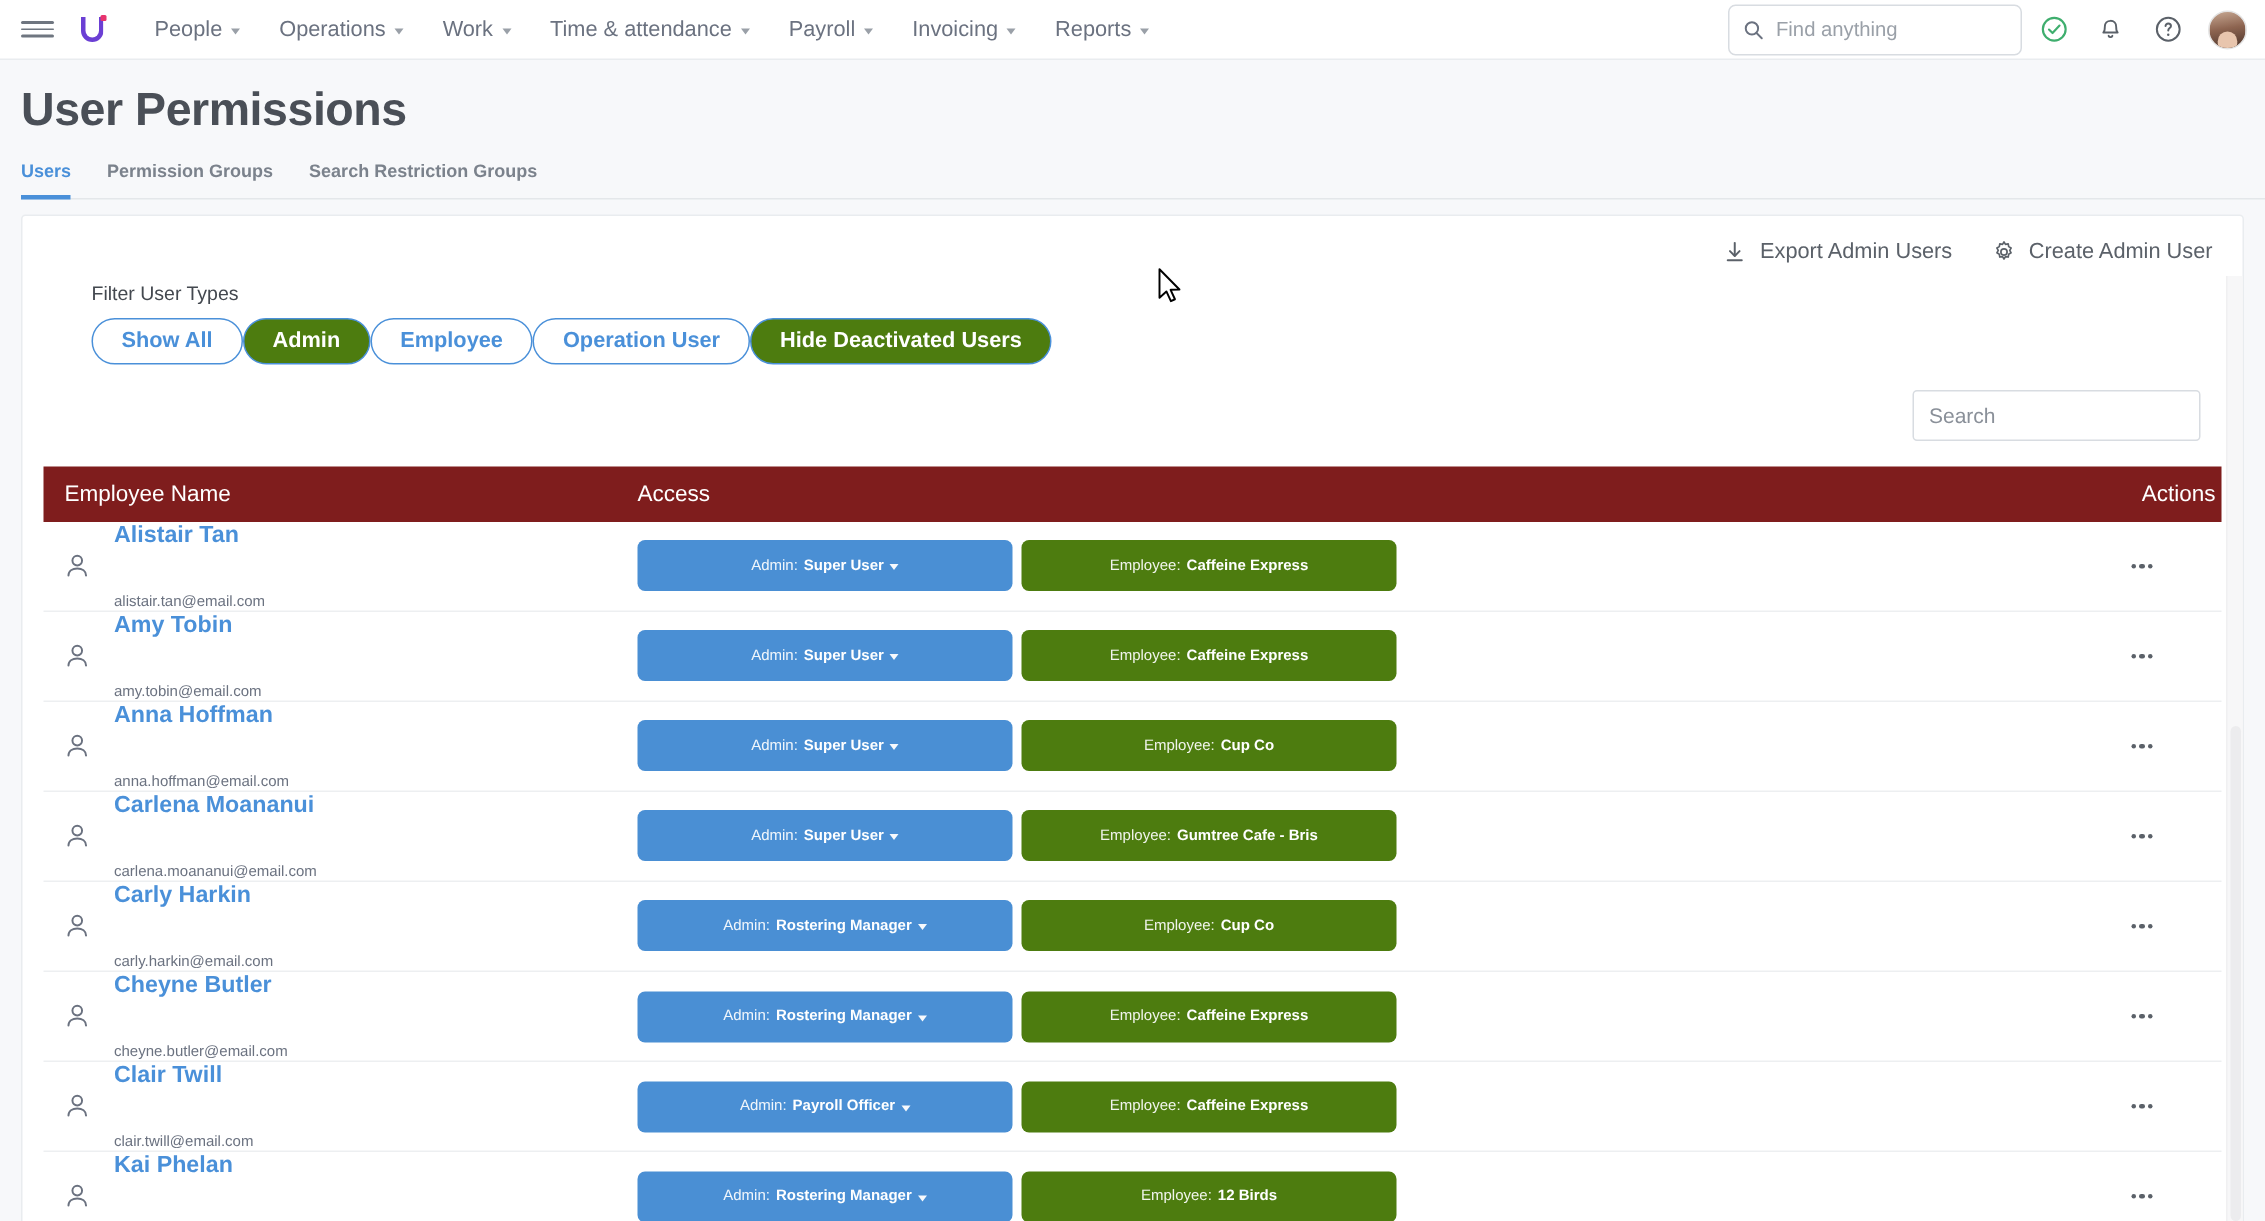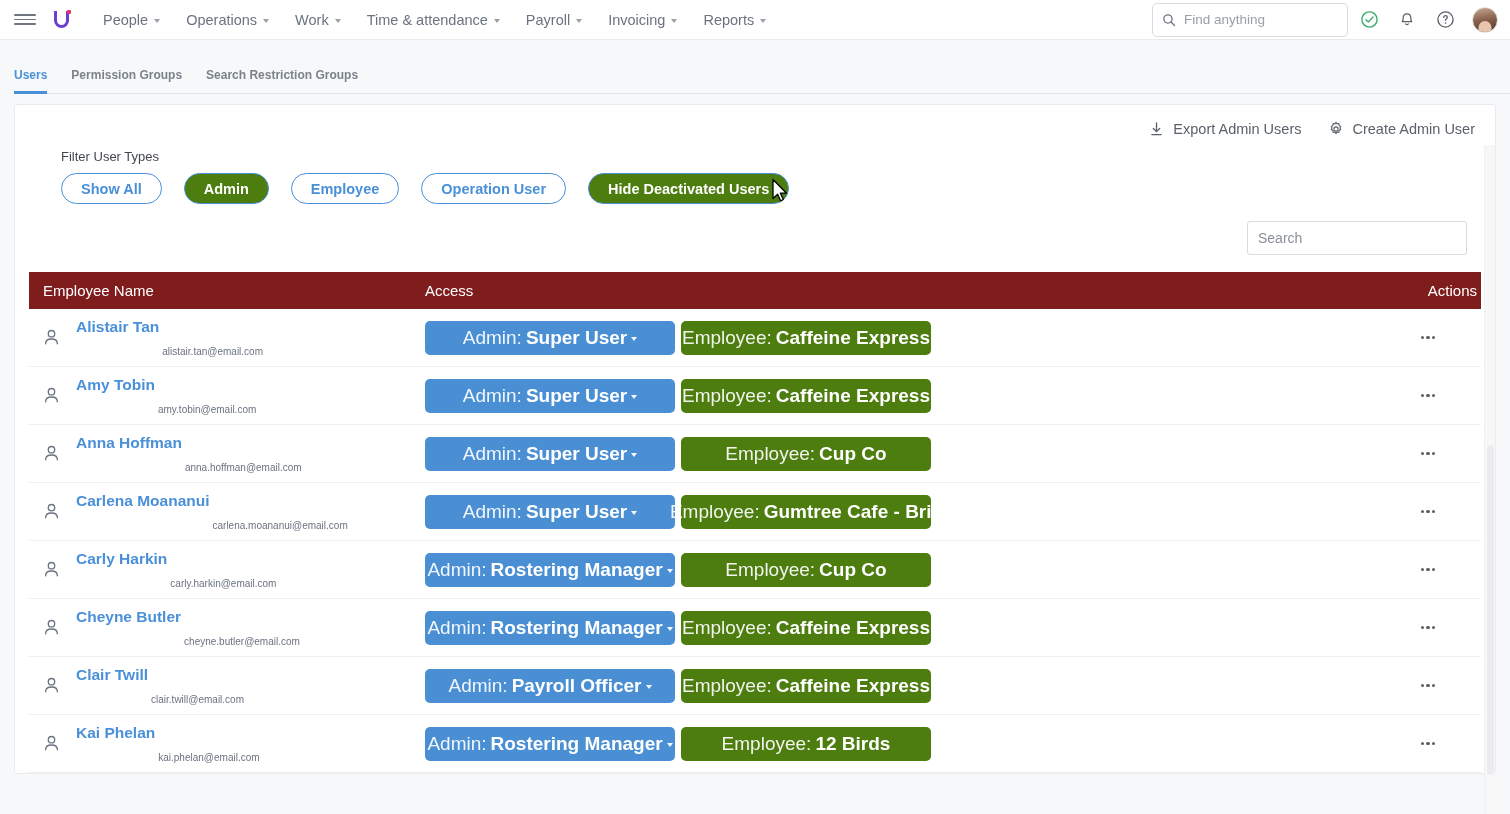--- a/index.html
+++ b/index.html
@@ -111,33 +111,33 @@
     padding: 16px 20px 0 0;
   }
   .card-action {
     display: flex; align-items: center; gap: 9px;
     font-size: 14.5px; color: #5b6169; cursor: pointer;
   }
   .filter-label {
     font-size: 13px; color: #43484f;
     margin: 12px 0 0 46px;
   }
-  .pills { display: flex; gap: 22px; margin: 9px 0 0 46px; align-items: center; }
+  .pills { display: flex; gap: 0; margin: 9px 0 0 46px; align-items: center; }
   .pill {
     height: 31px; border-radius: 16px;
     display: flex; align-items: center; justify-content: center;
     padding: 0 19px; font-size: 14.5px; font-weight: 700;
     cursor: pointer; white-space: nowrap;
     border: 1.4px solid #4a90d9; color: #4a90d9; background: #fff;
   }
   .pill.active { background: #4d7c0f; color: #fff; }
 
   .search-row { display: flex; justify-content: flex-end; padding: 17px 28px 0 0; }
   .search-input {
-    width: 220px; height: 32px;
+    width: 192px; height: 32px;
     border: 1px solid #d8dce1; border-radius: 3px;
     padding: 16px 10px; font-size: 14px; color: #43484f;
     font-family: "Liberation Sans", sans-serif; background: #fff;
   }
   .search-input::placeholder { color: #8a9099; }
 
   
   .table { margin: 17px 14px 0 14px; }
   .thead {
     background: #7f1d1d; color: #fff;
@@ -150,31 +150,31 @@
 
   .row {
     display: flex; align-items: center;
     min-height: 58px;
     border-bottom: 1px solid #edeff1;
     padding: 0 18px 0 14px;
     background: #fff;
   }
   .cell-name { width: 382px; display: flex; align-items: center; gap: 16px; }
   .person-icon { flex: none; width: 17px; height: 19px; }
-  .name-block { display: flex; gap: 3px; }
+  .name-block { display: flex; flex-direction: column; gap: 3px; }
   .emp-name {
     font-size: 15.5px; font-weight: 700; color: #4a90d9;
     cursor: pointer; line-height: 1.1;
   }
   .emp-email { font-size: 10px; color: #6b7280; line-height: 1.1; margin-top: 28px; }
   .cell-access { flex: 1; display: flex; gap: 6px; align-items: center; }
   .badge {
     height: 34px; border-radius: 5px;
     display: flex; align-items: center; justify-content: center;
-    font-size: 19px; color: #fff; cursor: pointer;
+    font-size: 10px; color: #fff; cursor: pointer;
     padding: 0 10px; white-space: nowrap;
   }
   .badge .lbl { opacity: 0.92; font-weight: 400; }
   .badge .val { font-weight: 700; margin-left: 4px; }
   .badge.admin { background: #4a8fd4; width: 250px; }
   .badge.employee { background: #4d7c0f; width: 250px; }
   .badge .chev {
     width: 0; height: 0; margin-left: 4px; margin-top: 2px;
     border-left: 3.5px solid transparent;
     border-right: 3.5px solid transparent;
@@ -269,20 +269,21 @@
         <circle cx="10" cy="10" r="8" fill="none" stroke="#5b6169" stroke-width="1.4"></circle>
         <path d="M8.1 7.8c0-1.1.9-1.9 1.9-1.9s1.9.7 1.9 1.8c0 1.5-1.9 1.5-1.9 3.1" fill="none" stroke="#5b6169" stroke-width="1.4" stroke-linecap="round"></path>
         <circle cx="10" cy="13.8" r="0.85" fill="#5b6169"></circle>
       </svg>
     </div>
     <div class="avatar"></div>
   </div>
 </div>
 
 <div class="page-head">
+  <div class="page-title">User Permissions</div>
   <div class="tabs">
     <div class="tab active">Users</div>
     <div class="tab">Permission Groups</div>
     <div class="tab">Search Restriction Groups</div>
   </div>
 </div>
 
 <div class="card">
 
   <div class="card-actions">

